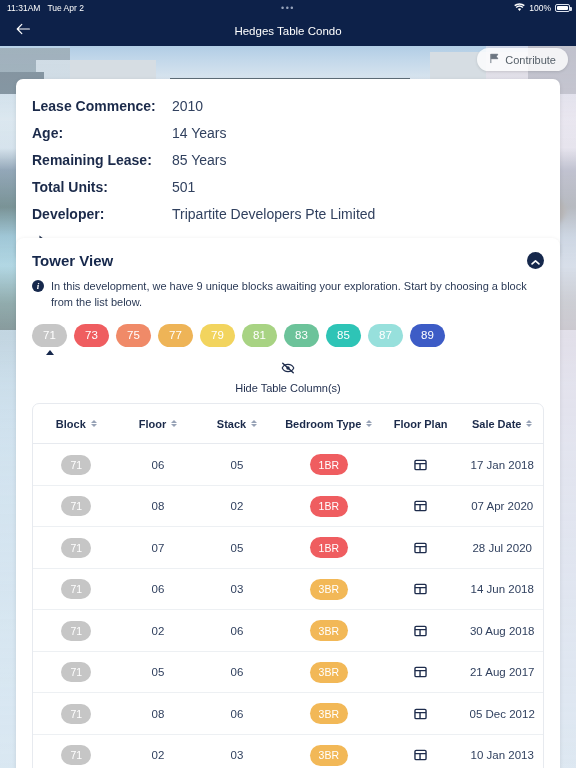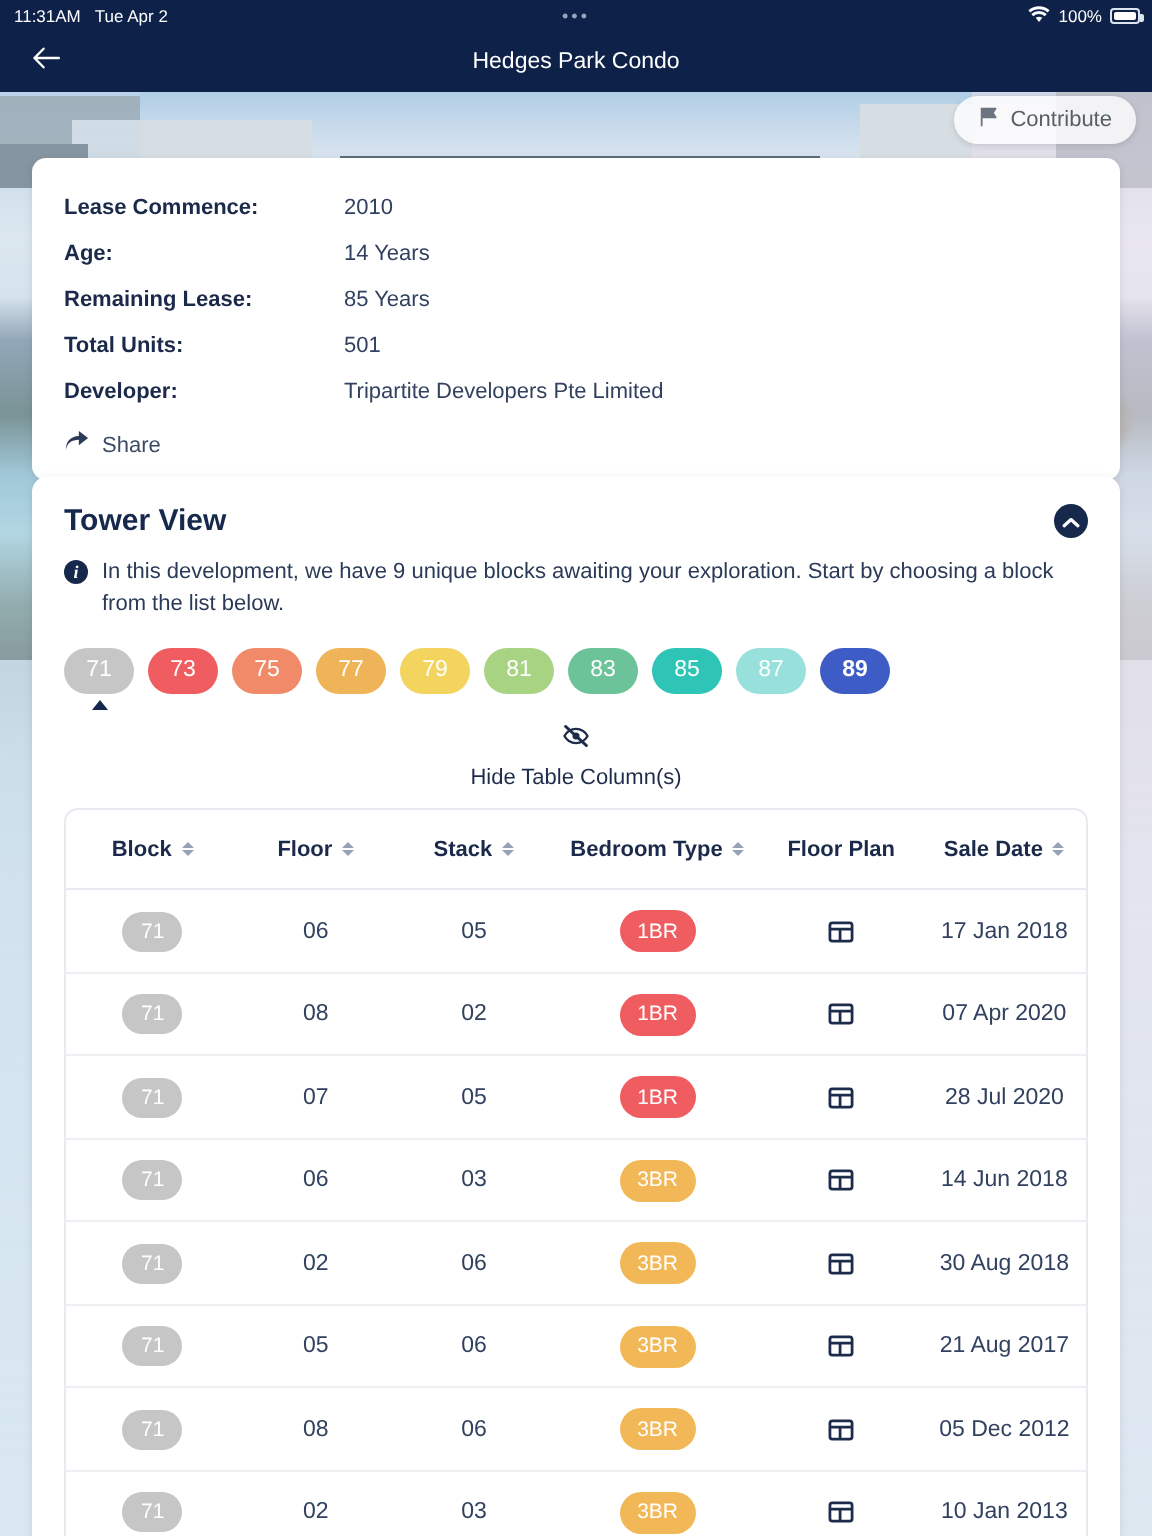--- a/index.html
+++ b/index.html
@@ -88,21 +88,21 @@
     box-shadow:0 1px 3px rgba(0,0,0,.12);
   }
 
   
   #info-card{
     position:absolute;left:16px;top:79px;width:544px;
     background:#fff;border-radius:7px;padding:13px 16px 10px 16px;
     z-index:20;box-shadow:0 1px 4px rgba(0,0,0,.10);
   }
   #info-card table{border-collapse:collapse;width:100%;}
-  #info-card td{padding:5.5px 0;font-size:11px;vertical-align:top;}
+  #info-card td{padding:5.5px 0;font-size:14px;vertical-align:top;}
   #info-card td.k{font-weight:700;color:#1b2a4a;width:140px;}
   #info-card td.v{color:#31415f;font-weight:400;}
   #share{display:flex;align-items:center;gap:6px;margin-top:8px;
          font-size:11px;color:#3c4a66;cursor:pointer;}
 
   
   #tower-card{
     position:absolute;left:16px;top:238px;width:544px;
     background:#fff;border-radius:8px 8px 0 0;
     z-index:20;padding:14px 16px 0 16px;min-height:530px;
@@ -212,21 +212,21 @@
 </div>
 
 <div id="navbar">
   <div class="back">
     <span>
       <svg width="16" height="14" viewBox="0 0 20 16">
           <path d="M8.5 2.2 2.8 8l5.7 5.8M2.8 8H18" stroke="#fff" stroke-width="1.5" fill="none" stroke-linecap="round" stroke-linejoin="round"></path>
         </svg>
     </span>
   </div>
-  <div class="title">Hedges Park Condo</div>
+  <div class="title">Hedges Table Condo</div>
 </div>
 
 <div id="contribute">
   <span>
     <svg width="11" height="11" viewBox="0 0 12 12">
         <path d="M2 1v10M2.4 1.4h7.2l-1.6 2.4 1.6 2.4H2.4z" fill="#6b7480" stroke="#6b7480" stroke-width="1" stroke-linejoin="round"></path>
       </svg>
   </span>
   <span>Contribute</span>
 </div>
@@ -304,21 +304,21 @@
       </div>
     <div class="block-pill" style="background: rgb(108, 195, 154);">
         <span>83</span>
       </div>
     <div class="block-pill" style="background: rgb(46, 196, 182);">
         <span>85</span>
       </div>
     <div class="block-pill" style="background: rgb(151, 224, 220);">
         <span>87</span>
       </div>
-    <div class="block-pill" style="background: rgb(61, 92, 198); font-weight: 700; align-items: center;">
+    <div class="block-pill" style="background: rgb(61, 92, 198); font-weight: 400; align-items: center;">
         <span>89</span>
       </div>
   </div>
   <div id="caret-sel"></div>
 
   <div id="hide-cols">
     <span>
       <svg width="14" height="12" viewBox="0 0 16 13">
           <path d="M8 2.4c3 0 5.6 2 6.6 4.1-1 2.1-3.6 4.1-6.6 4.1S2.4 8.6 1.4 6.5C2.4 4.4 5 2.4 8 2.4z" fill="none" stroke="#1e2c4c" stroke-width="1.3"></path>
           <circle cx="8" cy="6.5" r="2" fill="#1e2c4c"></circle>

